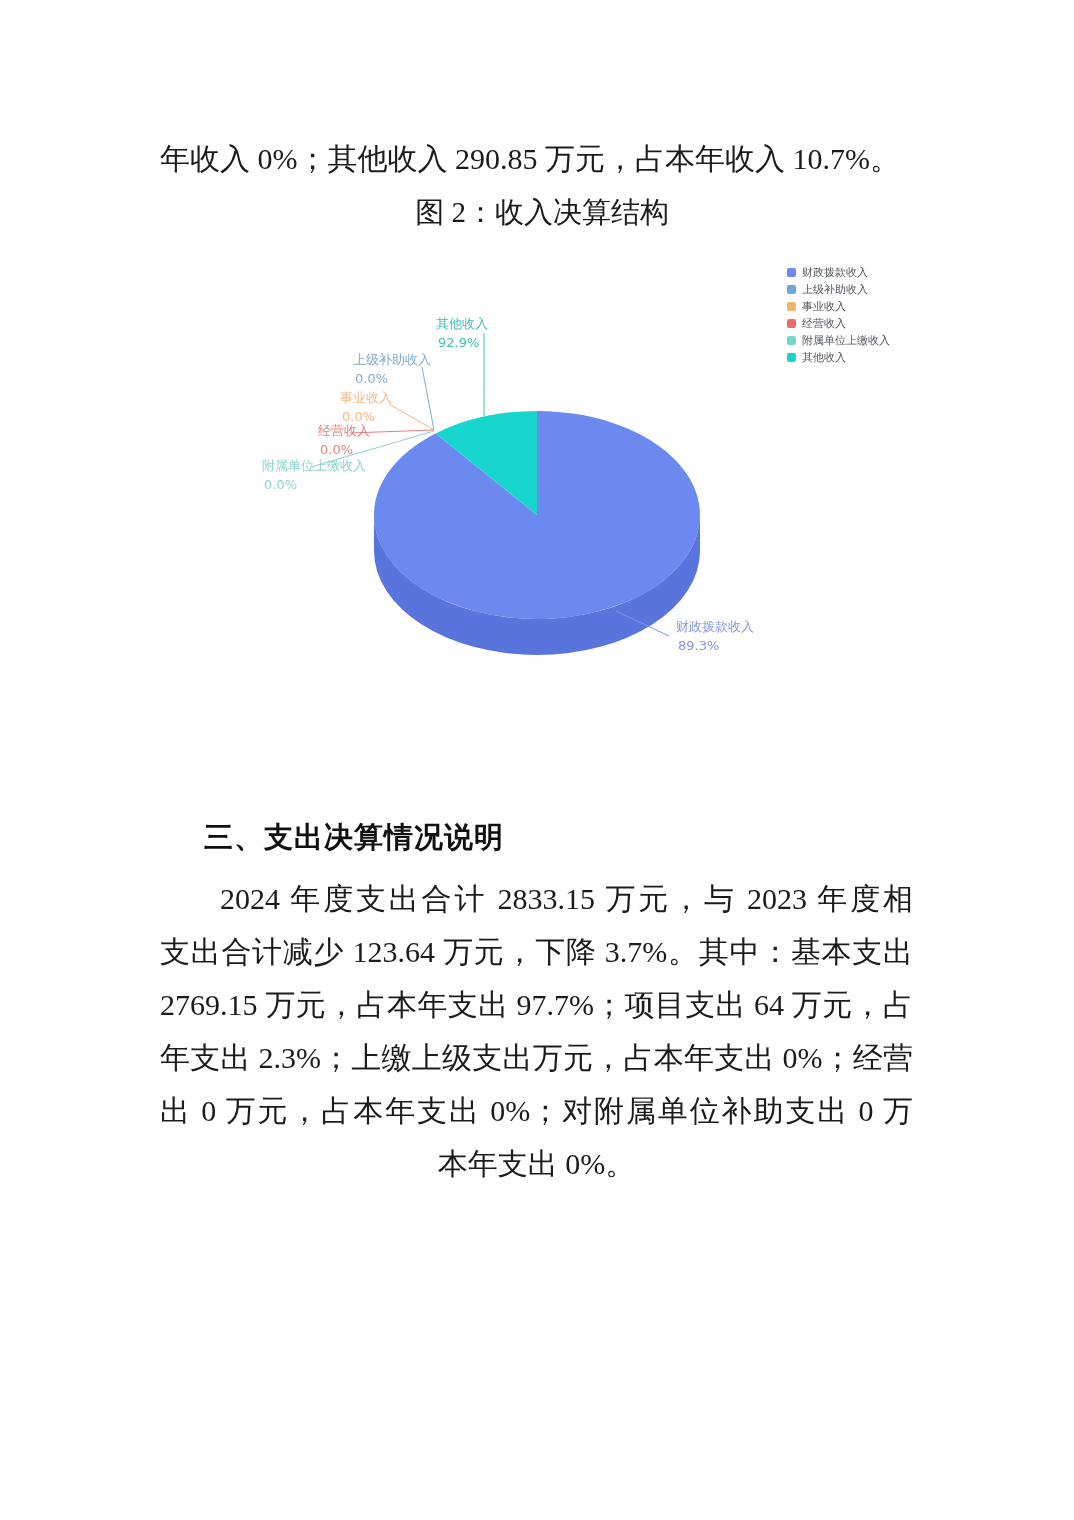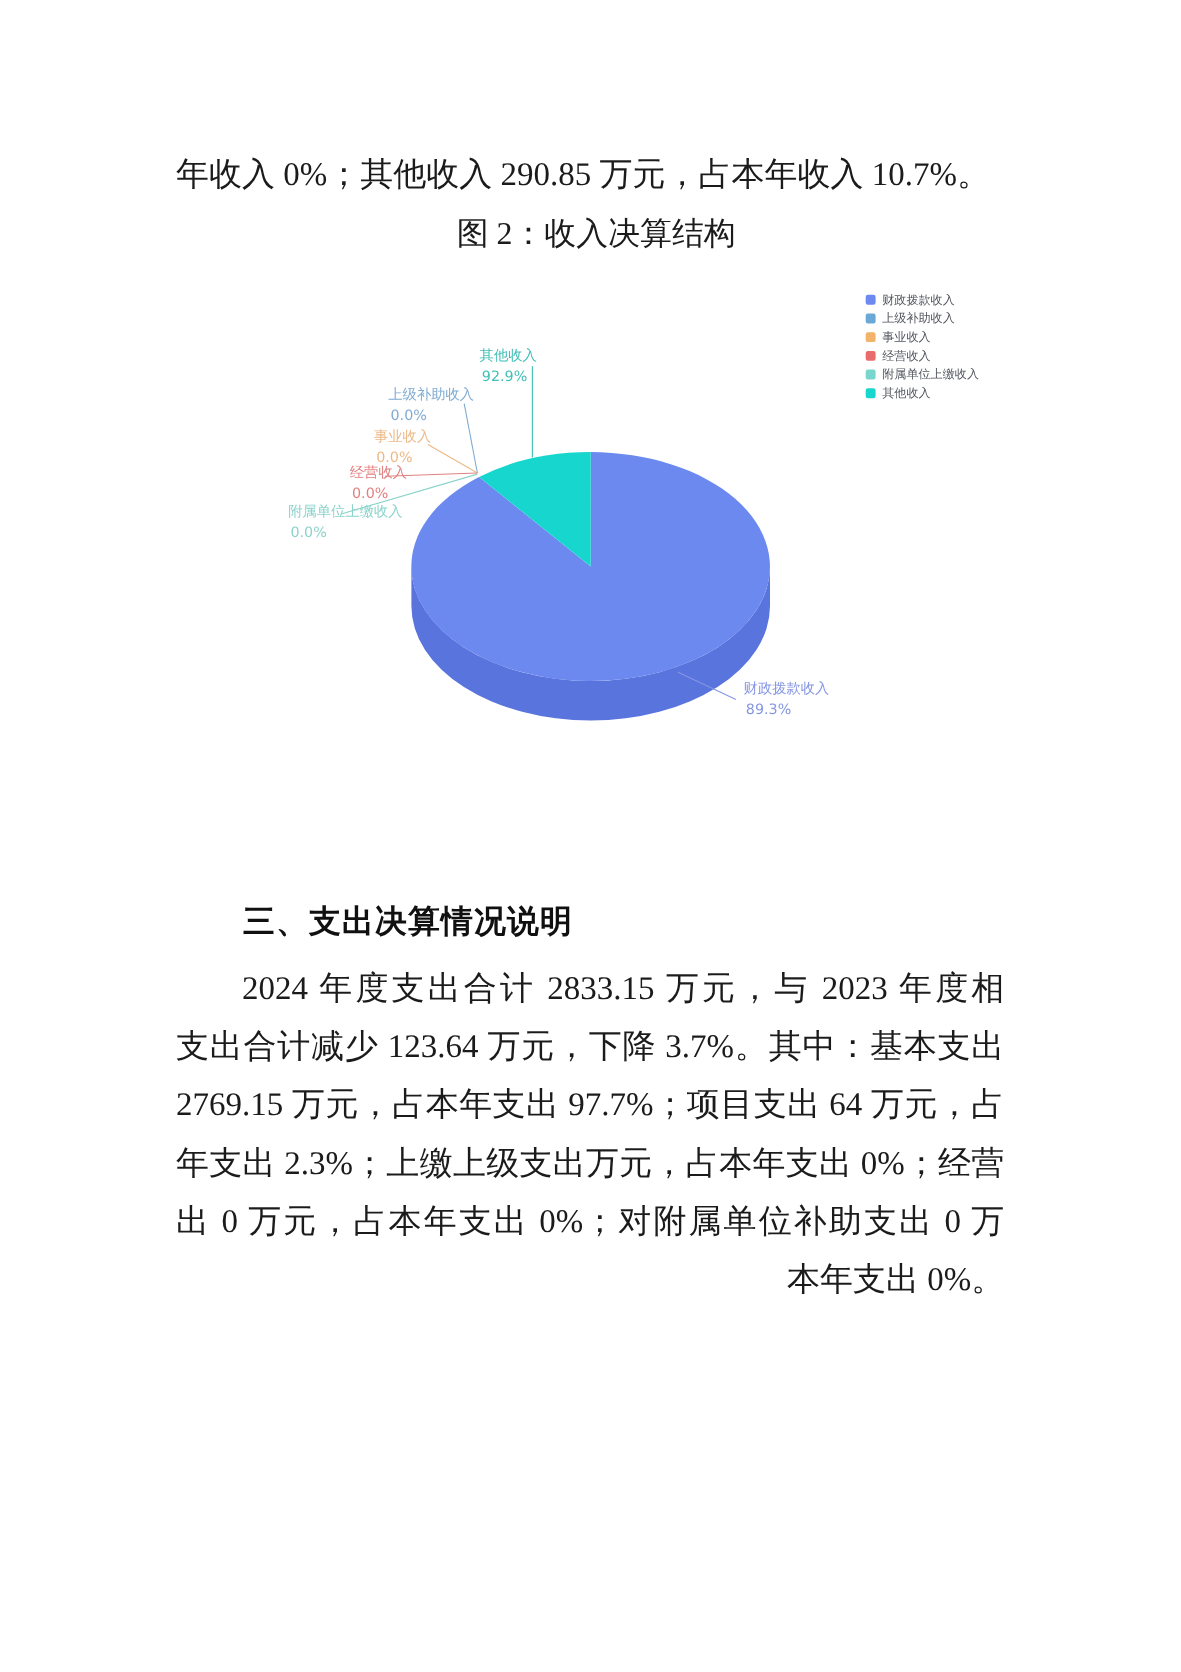--- a/index.html
+++ b/index.html
@@ -25,29 +25,29 @@
   }
   .pie-label .pl-pct { padding-left:2px; }
   .legend {
     position:absolute; left:787px; top:264px;
     font-family:"DejaVu Sans","Liberation Sans",sans-serif;
     font-size:11px; color:#52565e;
   }
   .legend-row { display:flex; align-items:center; height:17px; }
   .legend-swatch { width:9px; height:9px; border-radius:2px; margin-right:6px; flex:none; }
   .heading {
-    position:absolute; left:221px; top:818px;
+    position:absolute; left:204px; top:818px;
     font-family:"Liberation Sans","DejaVu Sans",sans-serif;
     font-weight:bold; font-size:29px; color:#101010; letter-spacing:1px;
   }
   .para { position:absolute; left:160px; top:872px; width:753px; font-size:30px; }
   .para-line { height:53px; line-height:53px; text-align:justify; overflow:hidden; }
   .para-line::after { content:""; display:inline-block; width:100%; height:0; }
   .para-line.first { text-indent:60px; }
-  .para-line.last { text-align:right; }
+  .para-line.last { text-align:center; }
   .para-line.last::after { content:none; }
   .pagenum {
     position:absolute; left:0; top:1398px; width:100%;
     text-align:center; font-size:21px; color:#222;
   }
 </style>
 </head>
 <body>
 
 <div class="page">

